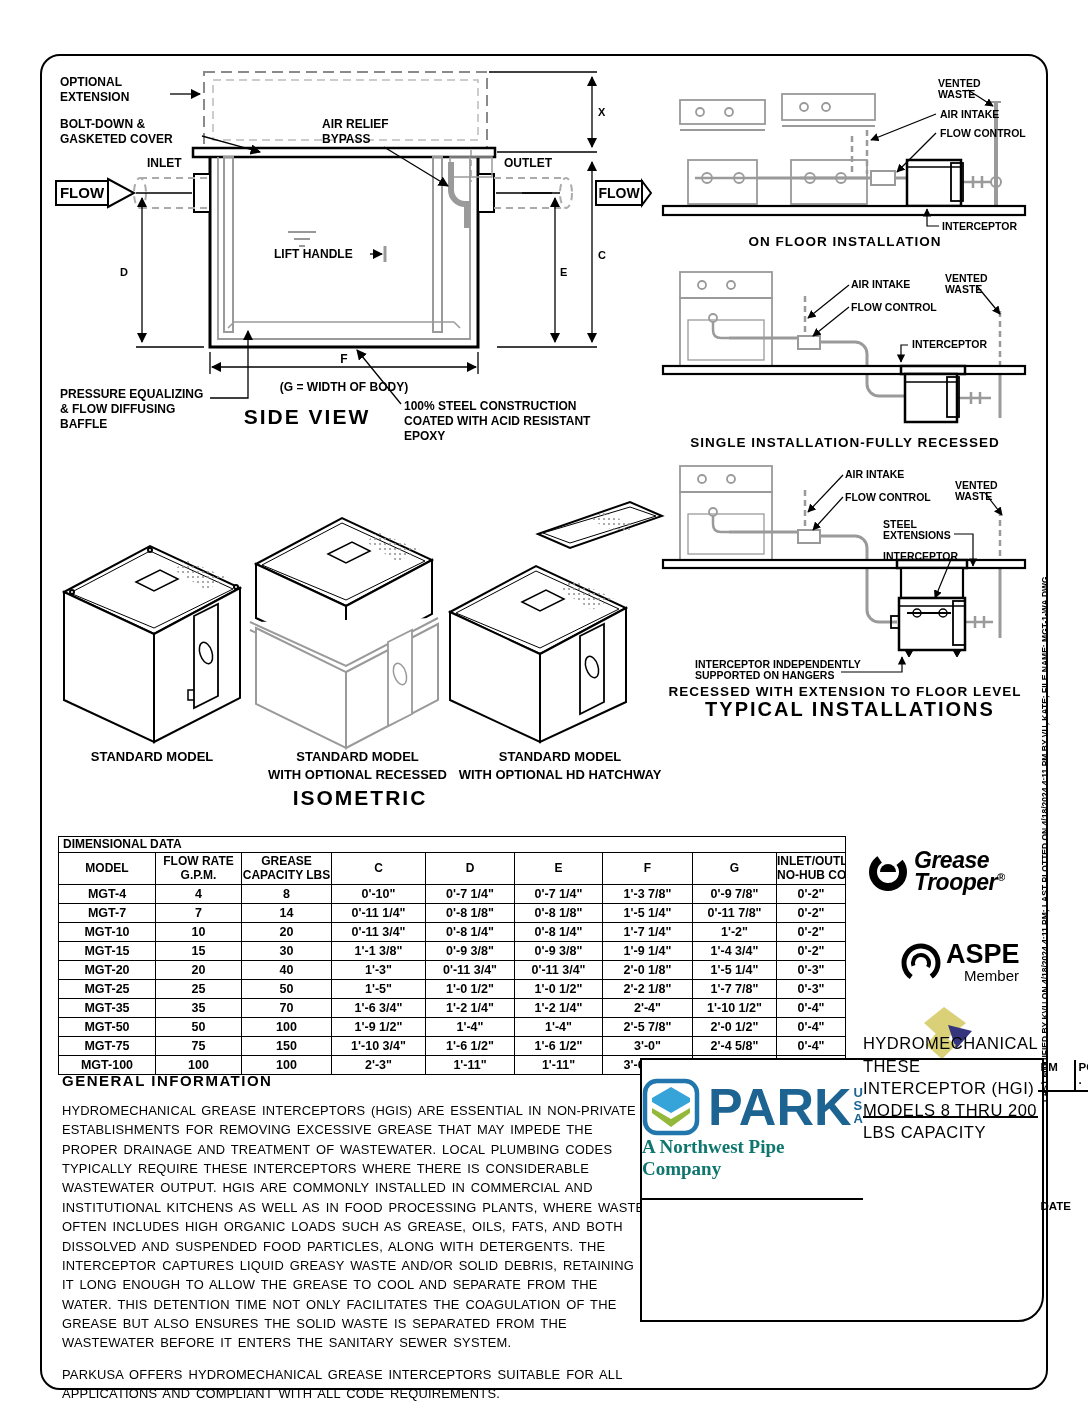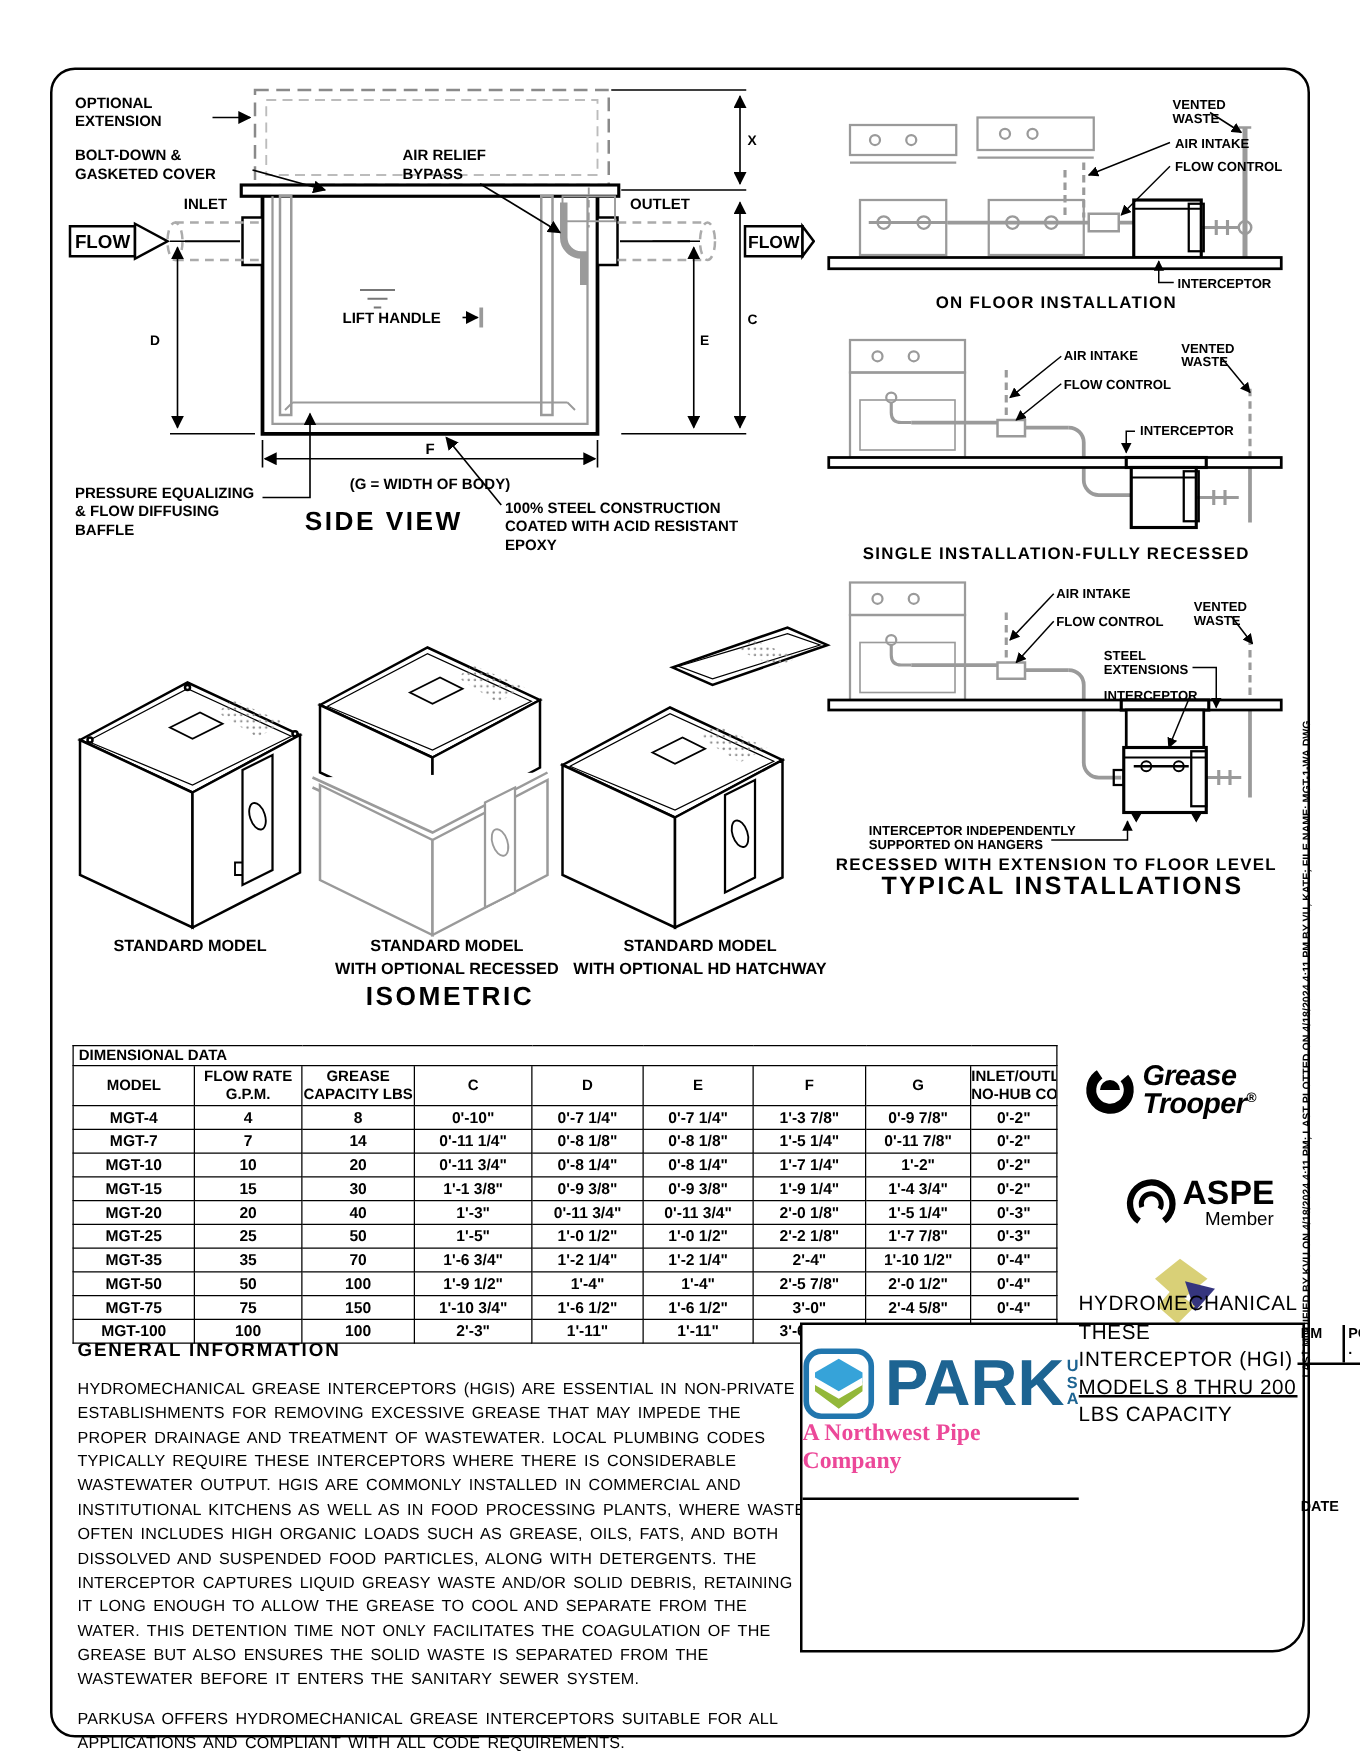--- a/index.html
+++ b/index.html
@@ -55,21 +55,21 @@
   #copyright{left:640px;top:1094px;width:400px;text-align:right;font-size:10.5px;font-weight:700;}
   #edgenote{left:1040px;top:1102px;width:548px;transform:rotate(-90deg);
      transform-origin:0 0;font-size:8.5px;font-weight:700;white-space:nowrap;}
   
   .parkrow{display:flex;align-items:center;}
   .parktxt{font-size:52px;font-weight:900;color:#1d6492;letter-spacing:0px;
      margin-left:8px;line-height:0.9;}
   .usacol{display:flex;flex-direction:column;color:#1d6492;font-size:13px;font-weight:900;
      line-height:1.0;margin-left:2px;margin-top:-4px;}
   .tagline{font-family:"Liberation Serif",serif;font-weight:700;font-size:19px;
-     color:#ec4899;margin-top:0px;}
+     color:#0f766e;margin-top:0px;}
   
   .gt-txt{font-style:italic;font-weight:900;font-size:23px;line-height:0.95;letter-spacing:-0.5px;}
   .aspe-name{font-size:27px;font-weight:700;line-height:0.9;}
   .aspe-mem{font-size:15px;font-weight:400;}
   .npca-name{font-size:24px;font-weight:900;color:#35357e;letter-spacing:1px;line-height:0.9;}
   .npca-sub{font-size:7.5px;font-weight:700;color:#35357e;letter-spacing:0.5px;}
 </style>
 </head>
 <body>
 

